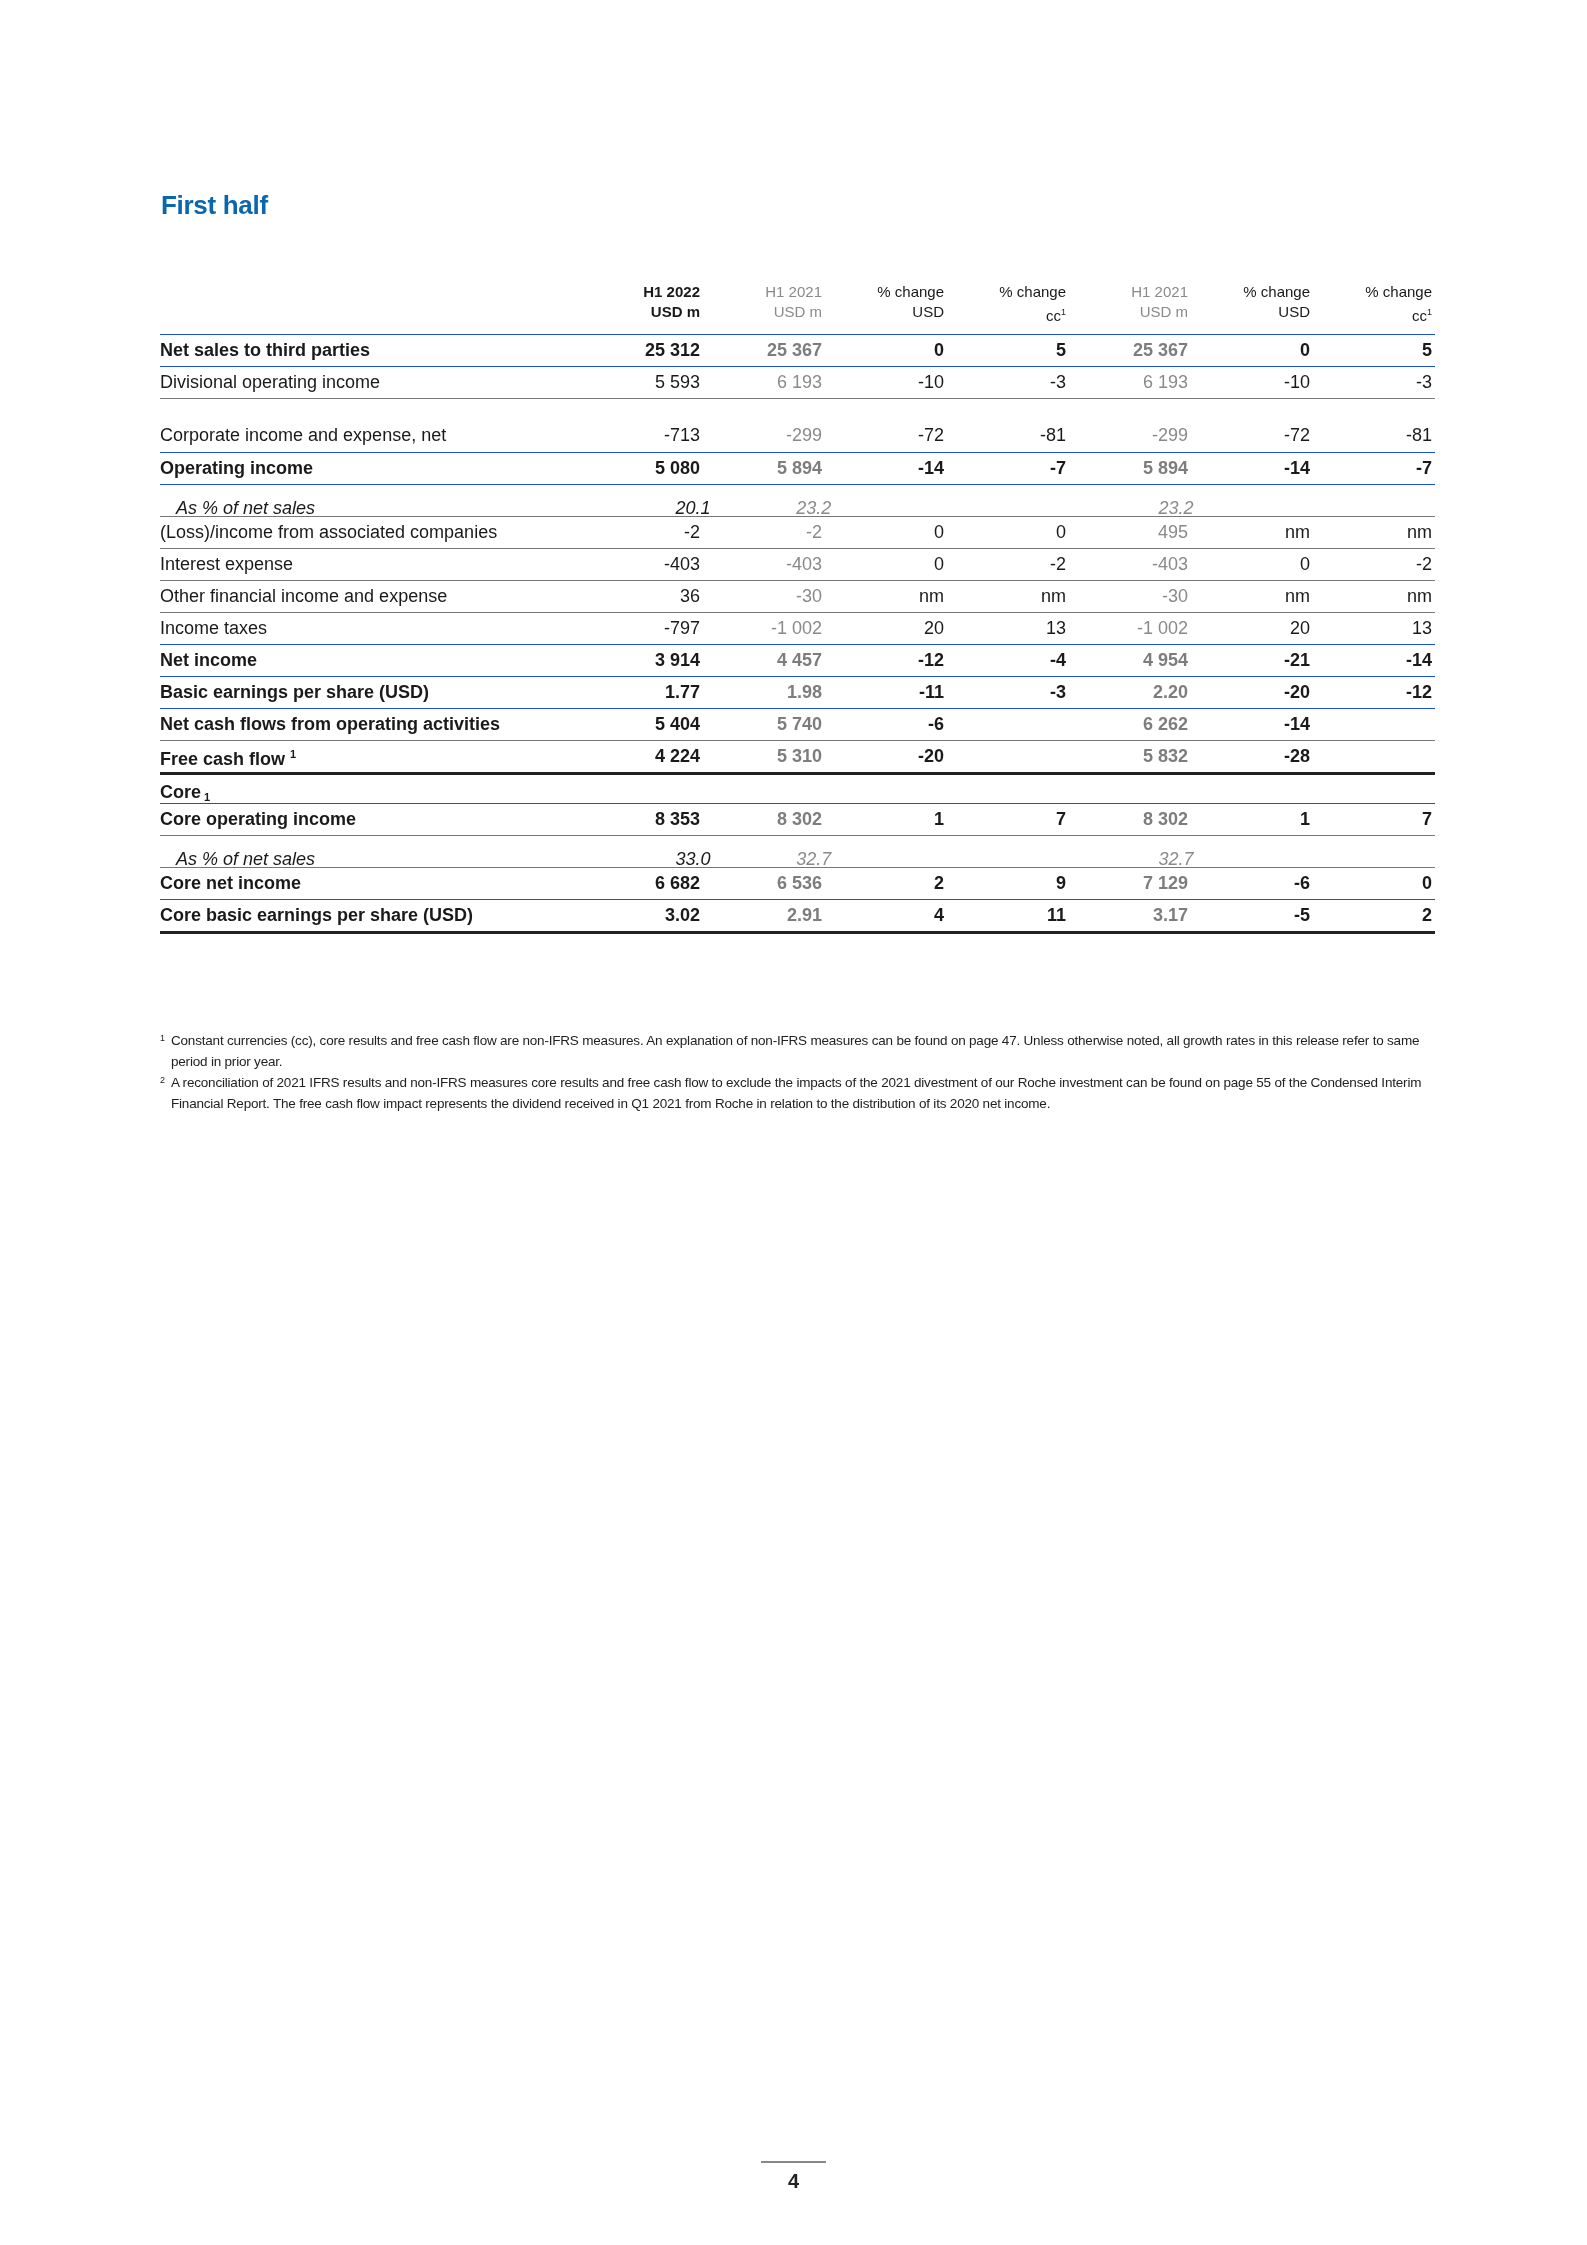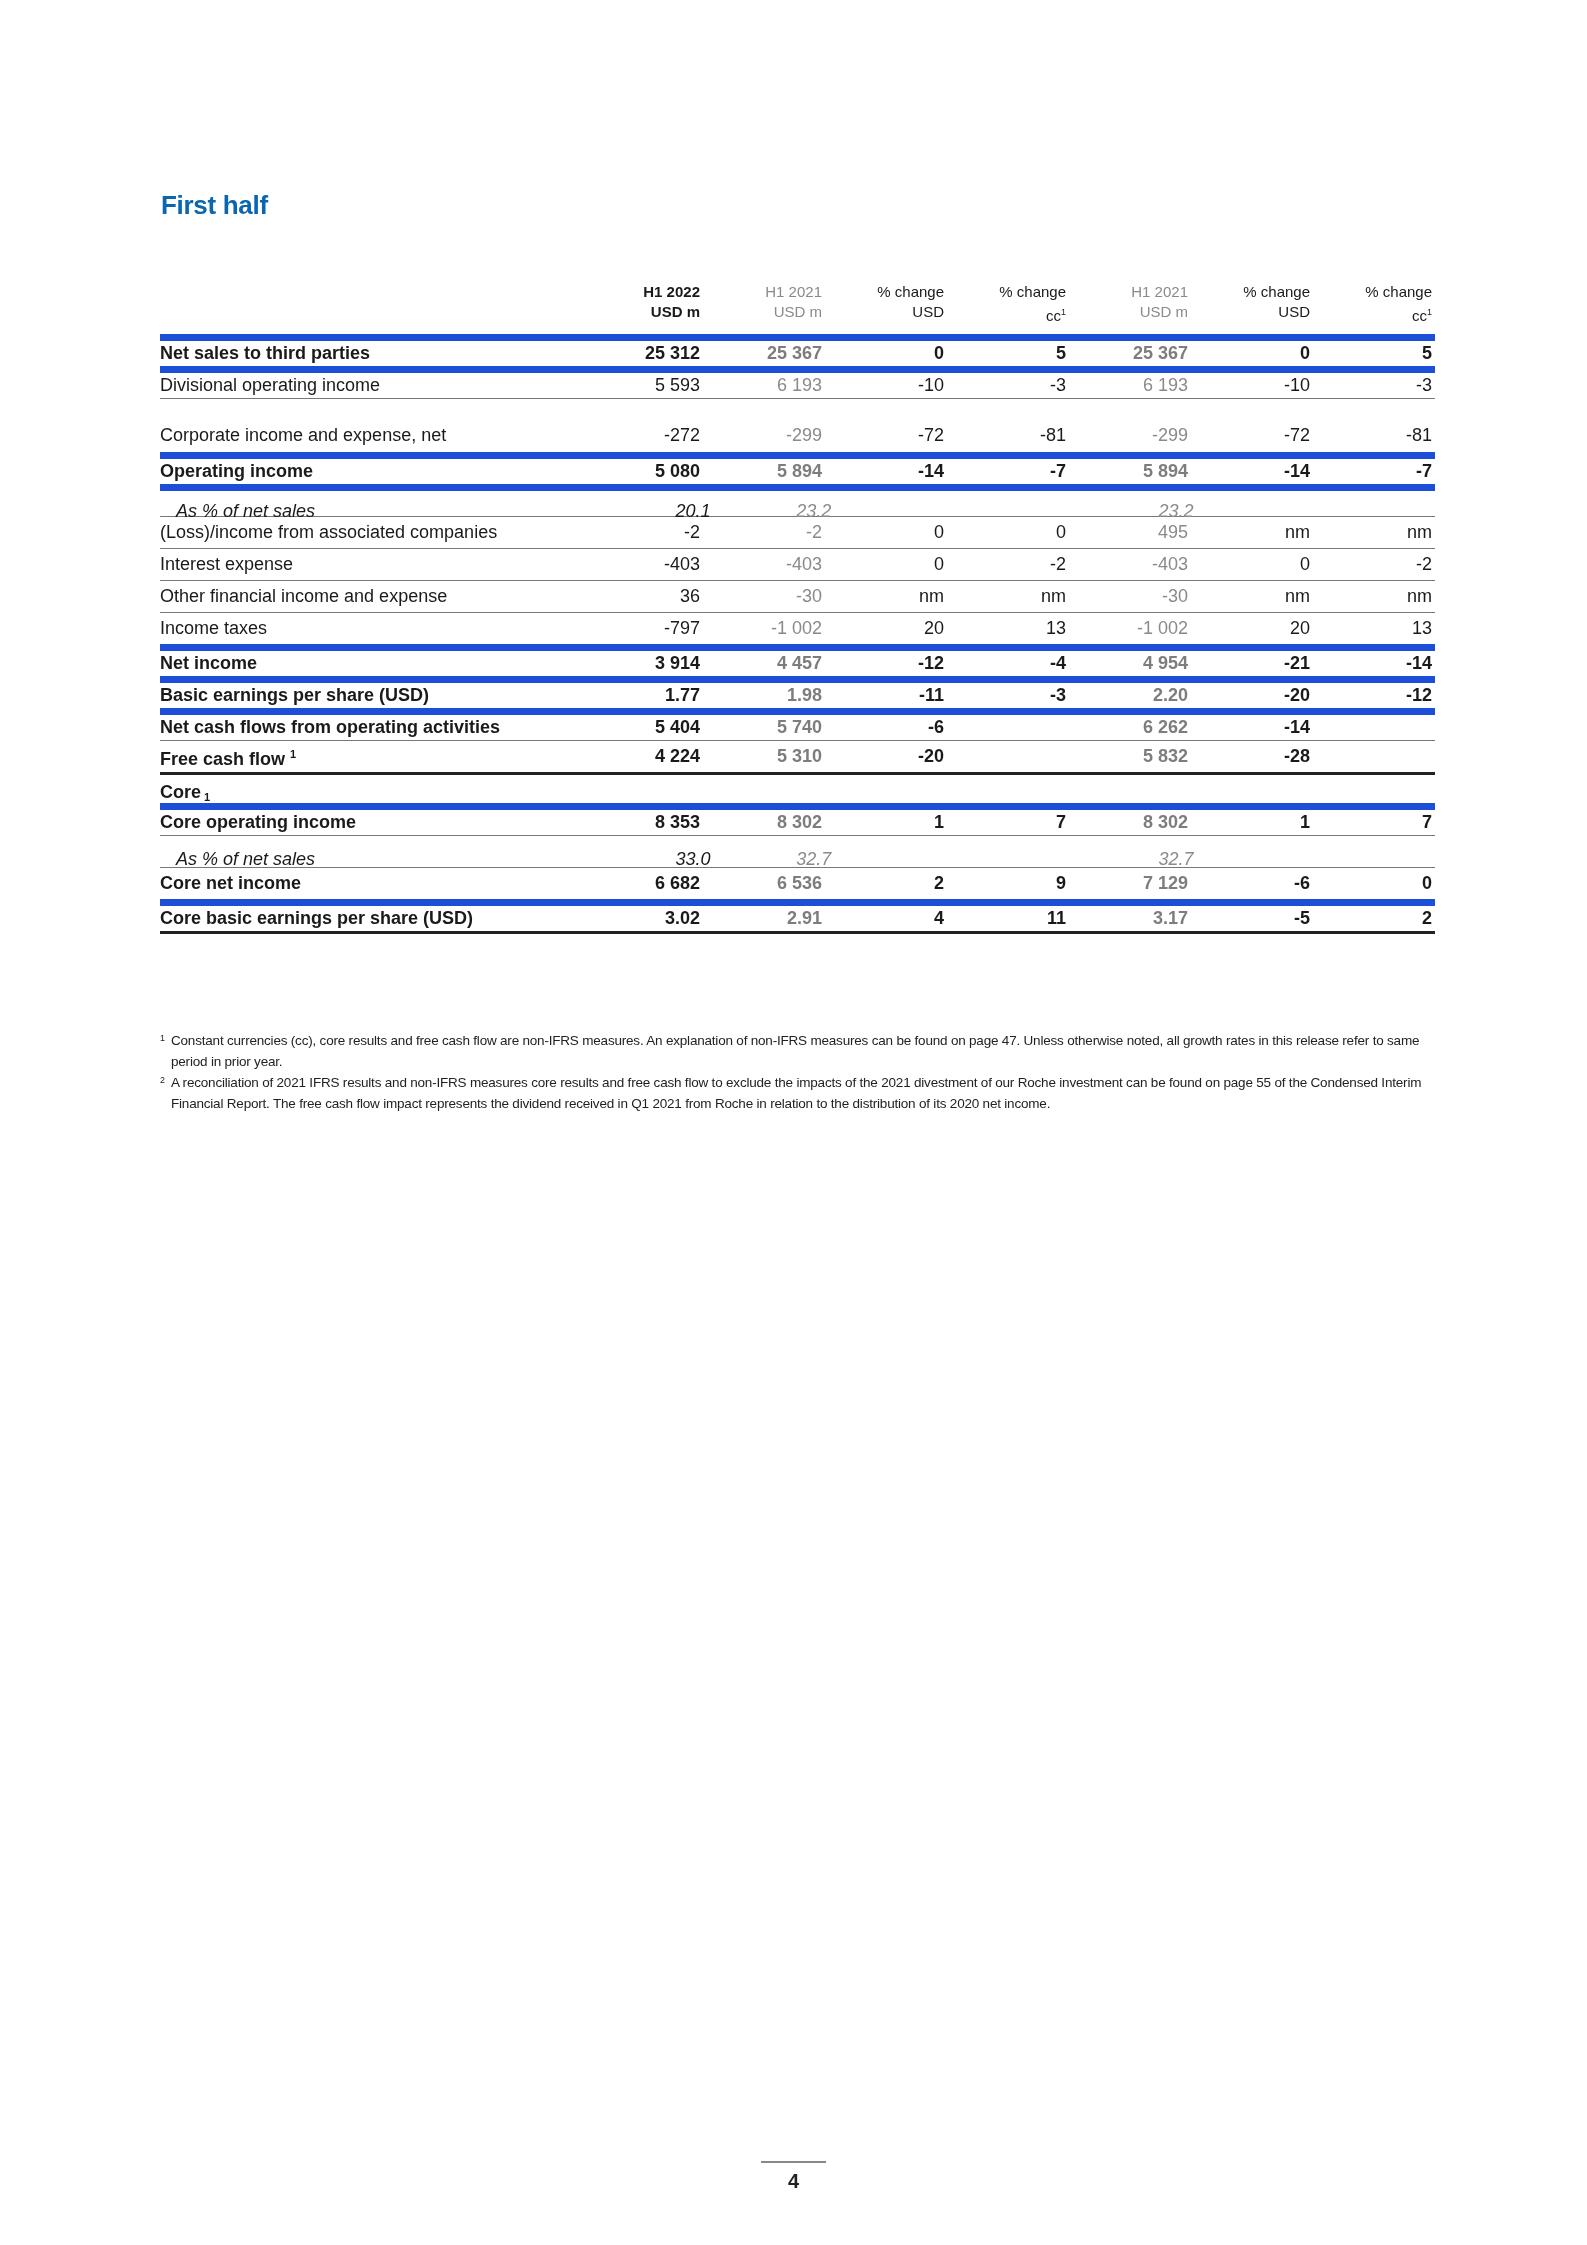--- a/index.html
+++ b/index.html
@@ -10,21 +10,21 @@
   .grp-row { position: relative; height: 40px; }
   .grp { position: absolute; top: 0; border-top: 1.5px solid #555; text-align: center; font-size: 15px; padding-top: 8px; color: #222; letter-spacing: -0.3px; }
   .grp sup { font-size: 9px; }
   .hdr-row { display: flex; height: 46px; align-items: flex-start; padding-top: 38px; box-sizing: border-box; }
   .hdr-row .cell { font-size: 15px; line-height: 20px; text-align: right; }
   .hdr-row .cell.bold { font-weight: bold; }
   .hdr-row .cell.gray { color: #8a8a8a; }
   .hdr-row sup { font-size: 9px; }
 
   .row { display: flex; align-items: center; height: 32px; border-top: 1.5px solid #777; box-sizing: border-box; }
-  .row.thick { border-top: 7px solid #1d4ed8; }
+  .row.thick { border-top: 1px solid #1d4ed8; }
   .row.tall { height: 54px; align-items: flex-end; padding-bottom: 6px; }
   .row .cell { font-size: 18px; }
   .row.bold .cell { font-weight: bold; }
   .row.italic .cell { font-style: italic; margin-top: 16px; }
   .row.italic .label { padding-left: 16px; }
   .endline { border-top: 3px solid #222; height: 0; }
 
   .label { width: 458px; text-align: left; line-height: 21px; }
   .c1 { width: 82px; text-align: right; }
   .c2 { width: 122px; text-align: right; }
@@ -103,21 +103,21 @@
     <div class="cell c1">5 593</div>
     <div class="cell c2 gray">6 193</div>
     <div class="cell c3">-10</div>
     <div class="cell c4">-3</div>
     <div class="cell c5 gray">6 193</div>
     <div class="cell c6">-10</div>
     <div class="cell c7">-3</div>
   </div>
   <div class="row tall">
     <div class="cell label" style="width:300px;margin-right:158px;">Corporate income and expense, net</div>
-    <div class="cell c1">-272</div>
+    <div class="cell c1">-713</div>
     <div class="cell c2 gray">-299</div>
     <div class="cell c3">-72</div>
     <div class="cell c4">-81</div>
     <div class="cell c5 gray">-299</div>
     <div class="cell c6">-72</div>
     <div class="cell c7">-81</div>
   </div>
   <div class="row thick bold">
     <div class="cell label">Operating income</div>
     <div class="cell c1">5 080</div>

